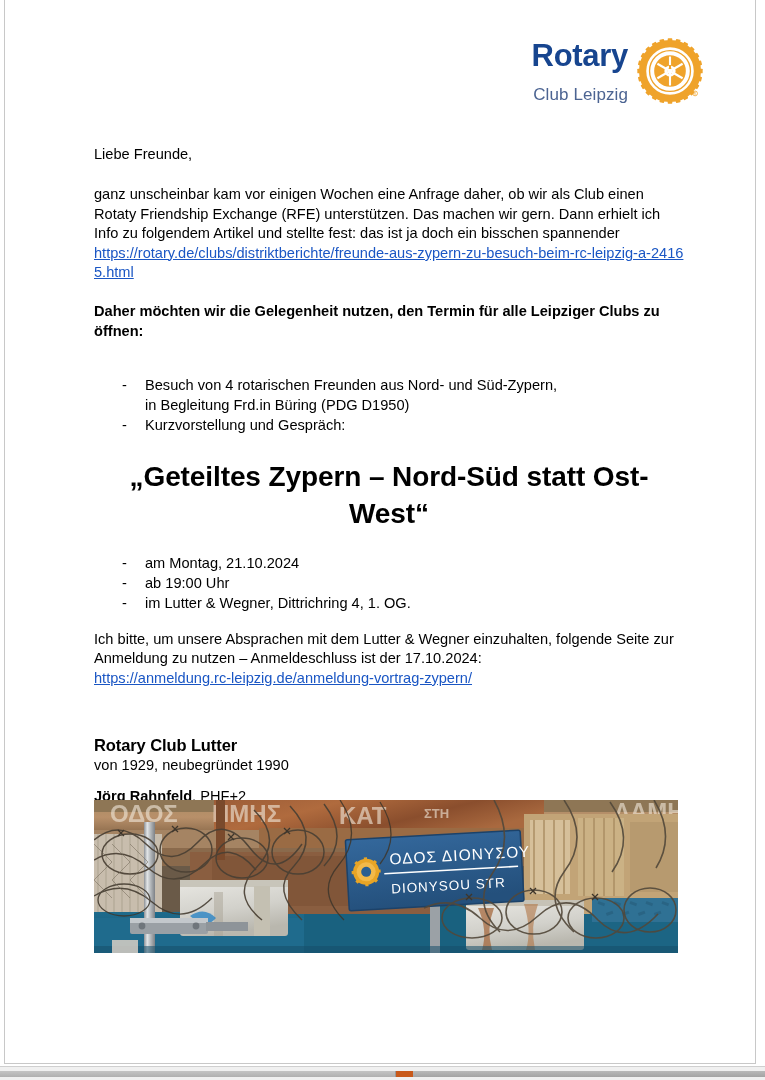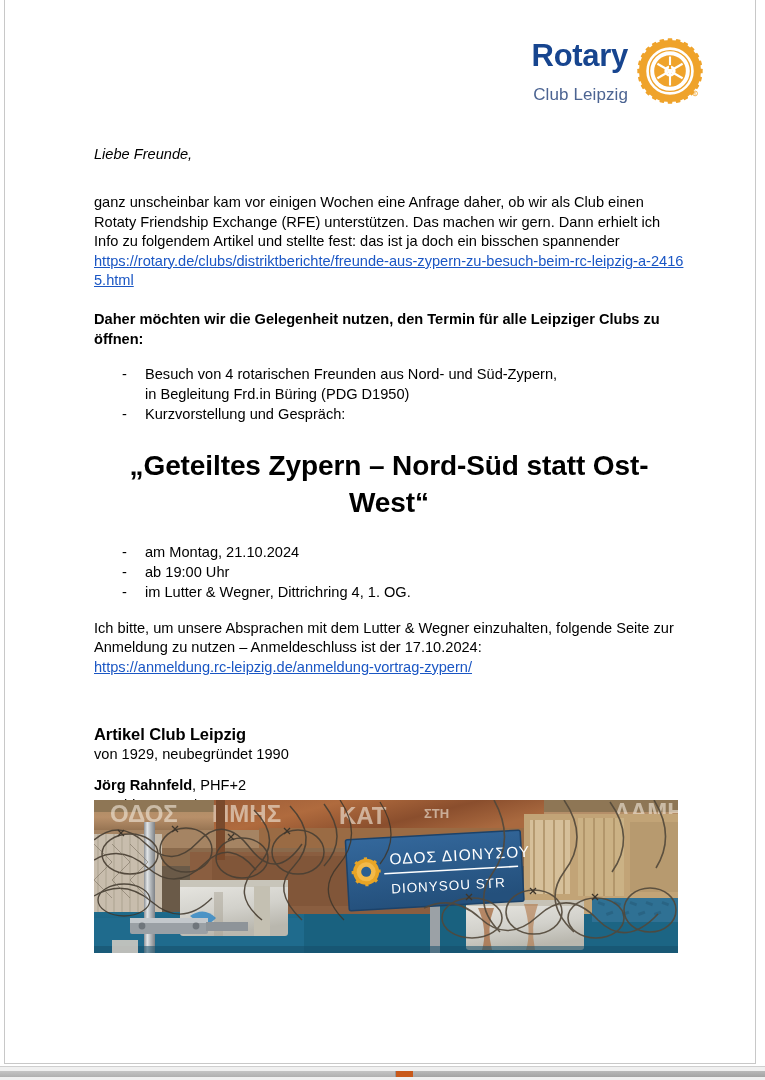--- a/index.html
+++ b/index.html
@@ -72,21 +72,21 @@
     top: 145px;
     width: 590px;
     font-size: 14.6px;
     line-height: 1.33;
     color: #000000;
   }
   .para {
     margin: 0 0 14px 0;
   }
   .para.tight { margin-bottom: 0; }
-  .greeting { margin-bottom: 29px; font-style: italic; }
+  .greeting { margin-bottom: 21px; }
   .bold { font-weight: bold; }
   .ital { }
 
   a.doclink,
   .doclink {
     color: #1a56c4;
     text-decoration: underline;
     word-break: break-all;
   }
 
@@ -245,21 +245,21 @@
       </svg>
     </span>
   </div>
 
   <div id="doc-body">
 
     <p class="para greeting">Liebe Freunde,</p>
 
     <p class="para"><span>ganz unscheinbar kam vor einigen Wochen eine Anfrage daher, ob wir als Club einen </span><span class="ital">Rotaty Friendship Exchange (RFE)</span><span> unterstützen. Das machen wir gern. Dann erhielt ich Info zu folgendem Artikel und stellte fest: </span><span class="ital">das</span><span> ist ja doch ein bisschen spannender</span><br><a class="doclink" href="#">https://rotary.de/clubs/distriktberichte/freunde-aus-zypern-zu-besuch-beim-rc-leipzig-a-24165.html</a></p>
 
-    <p class="para bold" style="margin-top:20px;margin-bottom:16px;">Daher möchten wir die Gelegenheit nutzen, den Termin für alle Leipziger Clubs zu öffnen:</p>
+    <p class="para bold" style="margin-top:20px;margin-bottom:35px;">Daher möchten wir die Gelegenheit nutzen, den Termin für alle Leipziger Clubs zu öffnen:</p>
 
     <ul class="dash-list">
       <li>
         <span class="dash">-</span>
         <span>Besuch von 4 rotarischen Freunden aus Nord- und Süd-Zypern,</span>
         <span class="sub">in Begleitung Frd.in Büring (PDG D1950)</span>
       </li>
       <li>
         <span class="dash">-</span>
         <span>Kurzvorstellung und Gespräch:</span>
@@ -286,21 +286,21 @@
     <div class="spacer-md"></div>
 
     <p class="para tight"><span>Ich bitte, um unsere Absprachen mit dem Lutter &amp; Wegner einzuhalten, folgende Seite zur Anmeldung zu nutzen – Anmeldeschluss ist der 17.10.2024:</span><br><a class="doclink" href="#">https://anmeldung.rc-leipzig.de/anmeldung-vortrag-zypern/</a></p>
 
     <div class="spacer-md"></div>
 
 
     <div class="spacer-lg"></div>
 
     <div class="sig-block">
-      <div class="sig-org">Artikel Club Leipzig</div>
+      <div class="sig-org">Rotary Club Lutter</div>
       <div>von 1929, neubegründet 1990</div>
       <div class="spacer-sm"></div>
       <div><span class="bold">Jörg Rahnfeld</span><span>, PHF+2</span></div>
       <div>Präsident 2024/25</div>
       <div class="spacer-sm"></div>
       <div><a class="doclink" href="#">+49 151 207 44 064</a></div>
       <div><a class="doclink" href="#">rc@jgrafx.de</a></div>
       <div><a class="doclink" href="#">www.rotary-leipzig.de</a></div>
     </div>
 

